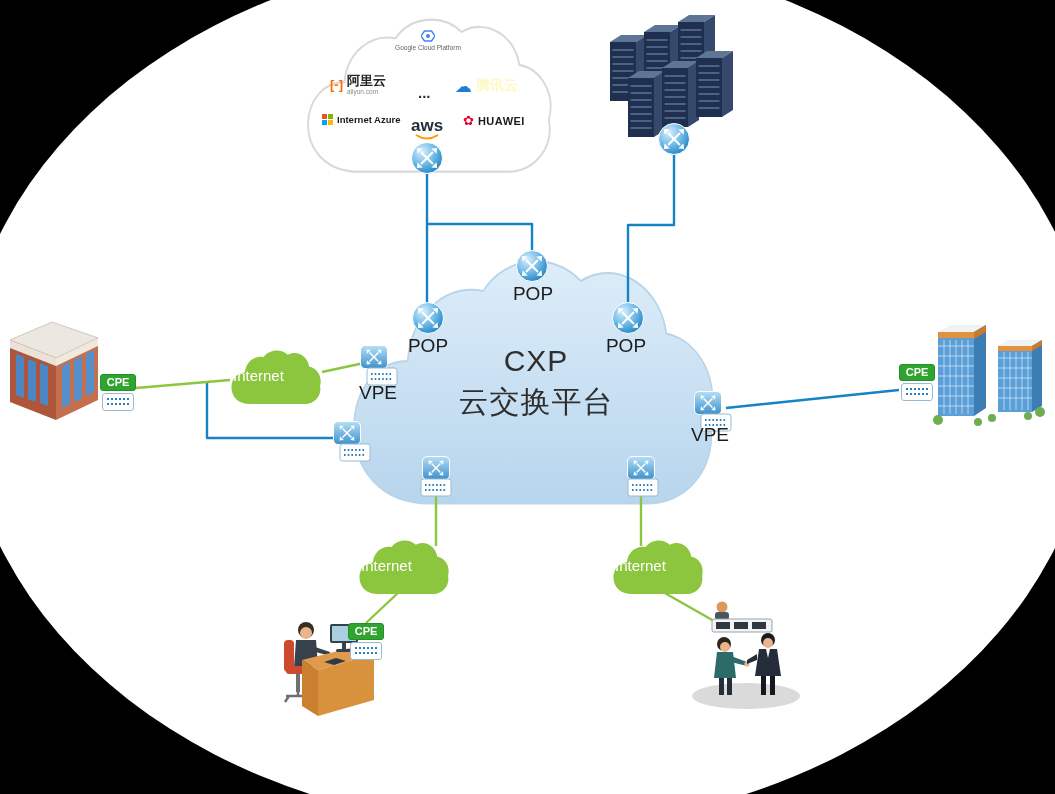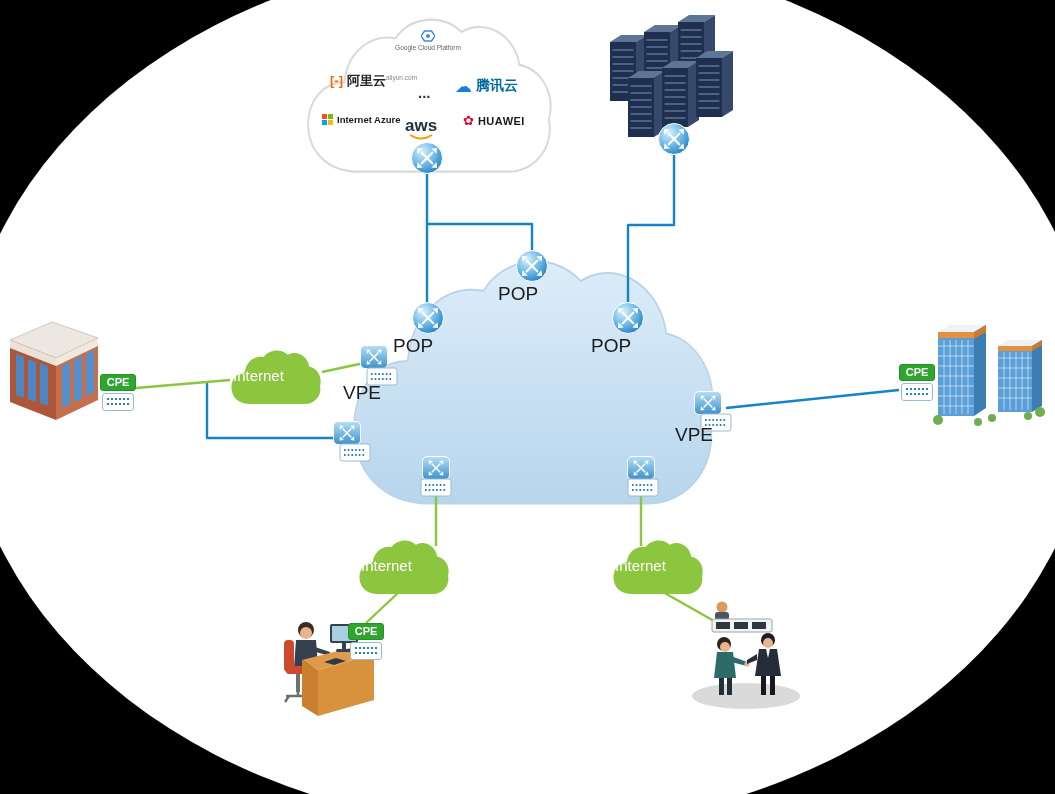--- a/index.html
+++ b/index.html
@@ -2,54 +2,54 @@
 <html><head>
 <meta charset="utf-8">
 <style>
   * { margin:0; padding:0; box-sizing:border-box; }
   html,body { background:#000; font-family:"Liberation Sans", sans-serif; }
   #stage { position:relative; width:1055px; height:794px; background:#000; overflow:hidden; }
   .bg-blob { position:absolute; left:-37px; top:-48px; width:1130px; height:876px;
              background:#fff; border-radius:50%; }
   .scene { position:absolute; left:0; top:0; }
 
-  .lbl { position:absolute; width:70px; color:#1c1c1c; font-size:19px; }
+  .lbl { position:absolute; width:70px; text-align:center; color:#1c1c1c; font-size:19px; }
   .title { position:absolute; left:436px; width:200px; text-align:center; color:#2e2e2e;
            font-size:30px; letter-spacing:1px; }
   .inet { position:absolute; width:90px; text-align:left; color:#fff; font-size:15px; }
 
   .cpe-badge { position:absolute; width:36px; height:17px; background:#2fa52f;
                border:1px solid #23902a; border-radius:3px; color:#fff; font-size:11px;
                font-weight:bold; text-align:center; line-height:15px; }
   .device { position:absolute; width:32px; height:18px; background:#fff;
             border:1px solid #9db9cc; border-radius:3px; }
   .device::before, .device::after { content:""; position:absolute; left:4px; right:4px;
             height:0; border-top:2px dotted #2a7fc0; }
   .device::before { top:4px; }
   .device::after  { top:9px; }
 
   .logos { position:absolute; left:300px; top:22px; width:256px; height:140px; }
   .logo  { position:absolute; display:flex; align-items:center; gap:4px; }
   .google { left:0; right:0; top:8px; flex-direction:column; gap:2px; justify-content:center; }
   .g-text { font-size:6.5px; color:#5f6368; }
   .ali { left:30px; top:52px; }
   .ali-ico { color:#ff6a00; font-weight:bold; font-size:13px; line-height:1; }
-  .ali-col { display:flex; flex-direction:row; }
+  .ali-col { display:flex; flex-direction:column; }
   .ali-cn { font-size:13px; font-weight:bold; color:#222; line-height:1.05; }
   .ali-sub { font-size:6.5px; color:#888; }
   .dots { left:118px; top:62px; font-size:15px; font-weight:bold; color:#333; }
   .tencent { left:155px; top:55px; }
   .tc-ico { color:#1a7fd4; font-size:17px; line-height:1; font-family:"DejaVu Sans",sans-serif; }
-  .tc-text { font-size:14px; color:#0369a1; font-weight:600;font-family:Liberation Serif, serif; }
+  .tc-text { font-size:14px; color:#fef9c3; font-weight:600;font-family:Liberation Serif, serif; }
   .azure { left:22px; top:92px; }
   .msgrid { display:grid; grid-template-columns:5px 5px; grid-gap:1px; }
   .msgrid i { width:5px; height:5px; display:block; }
   .ms1{background:#f25022}.ms2{background:#7fba00}.ms3{background:#00a4ef}.ms4{background:#ffb900}
   .az-text { font-size:9.5px; font-weight:bold; color:#1b1b1b; }
-  .aws { left:105px; top:96px; flex-direction:column; gap:0; }
+  .aws { left:111px; top:96px; flex-direction:column; gap:0; }
   .aws-text { font-size:17px; font-weight:bold; color:#232f3e; line-height:0.9; }
   .huawei { left:163px; top:92px; }
   .hw-ico { color:#e4002b; font-size:13px; line-height:1; font-family:"DejaVu Sans",sans-serif; }
   .hw-text { font-size:11px; font-weight:bold; color:#1b1b1b; letter-spacing:0.5px;text-align:center; }
 </style>
 </head>
 <body>
 
 <div id="stage">
   <div class="bg-blob"></div>
@@ -301,20 +301,22 @@
       <svg width="26" height="8">
         <path d="M2 2 Q13 9 24 2" stroke="#ff9900" stroke-width="2" fill="none"></path>
       </svg>
     </div>
     <div class="logo huawei">
       <span class="hw-ico">✿</span>
       <span class="hw-text">HUAWEI</span>
     </div>
   </div>
 
+  <div class="title" style="top:344px;">CXP</div>
+  <div class="title" style="top:382px;">云交换平台</div>
 
   <div class="lbl" style="left:393px; top:335px;">POP</div>
   <div class="lbl" style="left:498px; top:283px;">POP</div>
   <div class="lbl" style="left:591px; top:335px;">POP</div>
   <div class="lbl" style="left:343px; top:382px;">VPE</div>
   <div class="lbl" style="left:675px; top:424px;">VPE</div>
 
   <div class="inet" style="left:233px; top:367px;">Internet</div>
   <div class="inet" style="left:361px; top:557px;">Internet</div>
   <div class="inet" style="left:615px; top:557px;">Internet</div>

